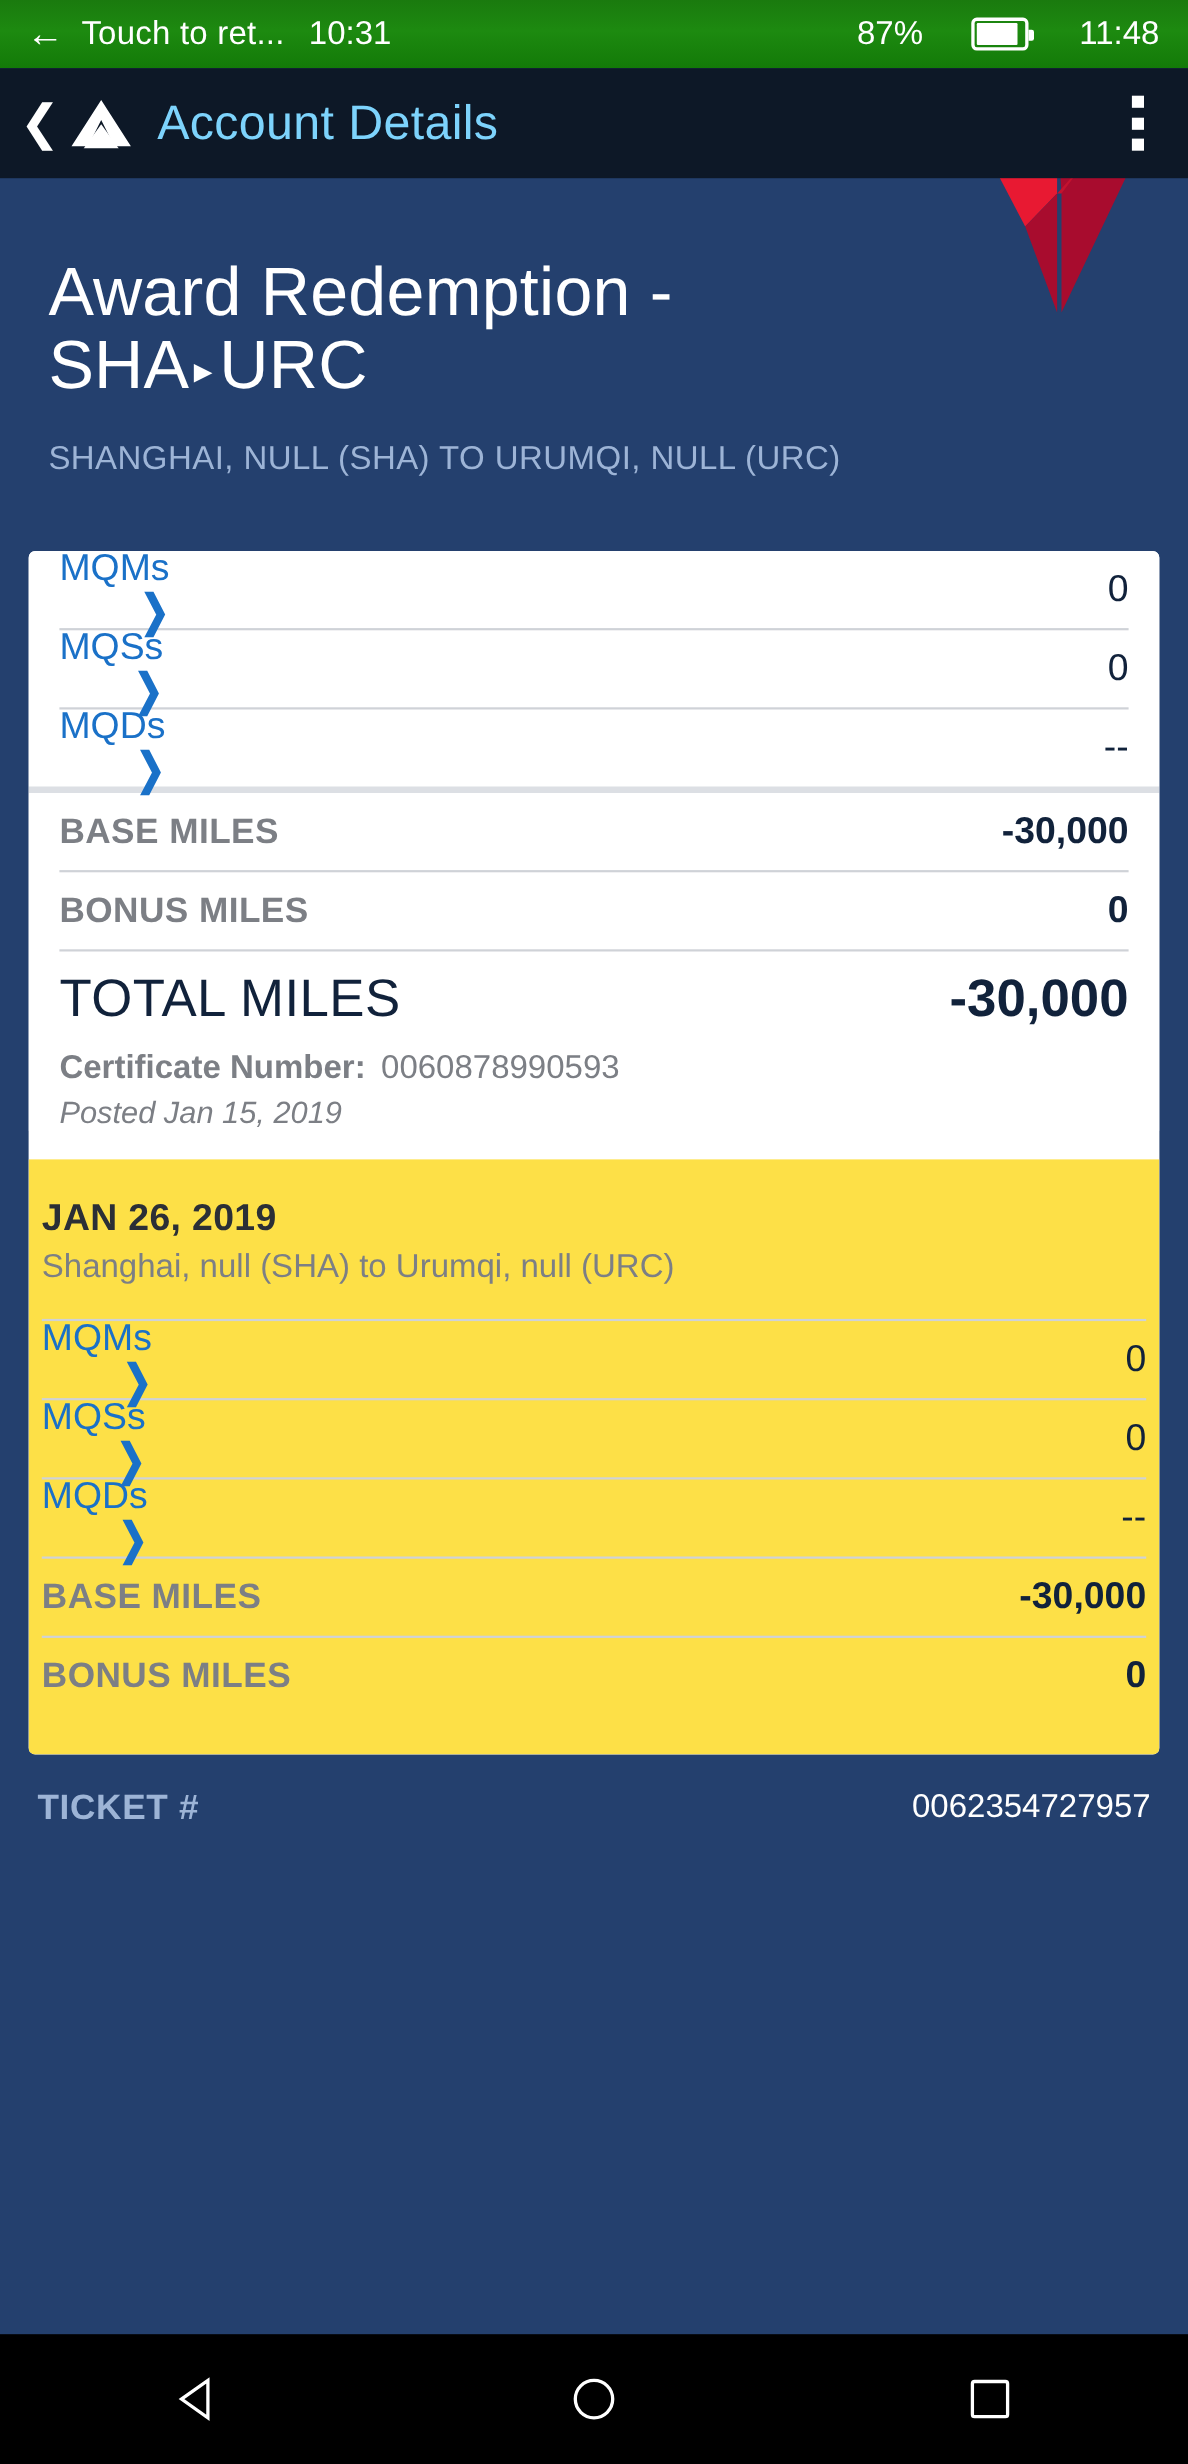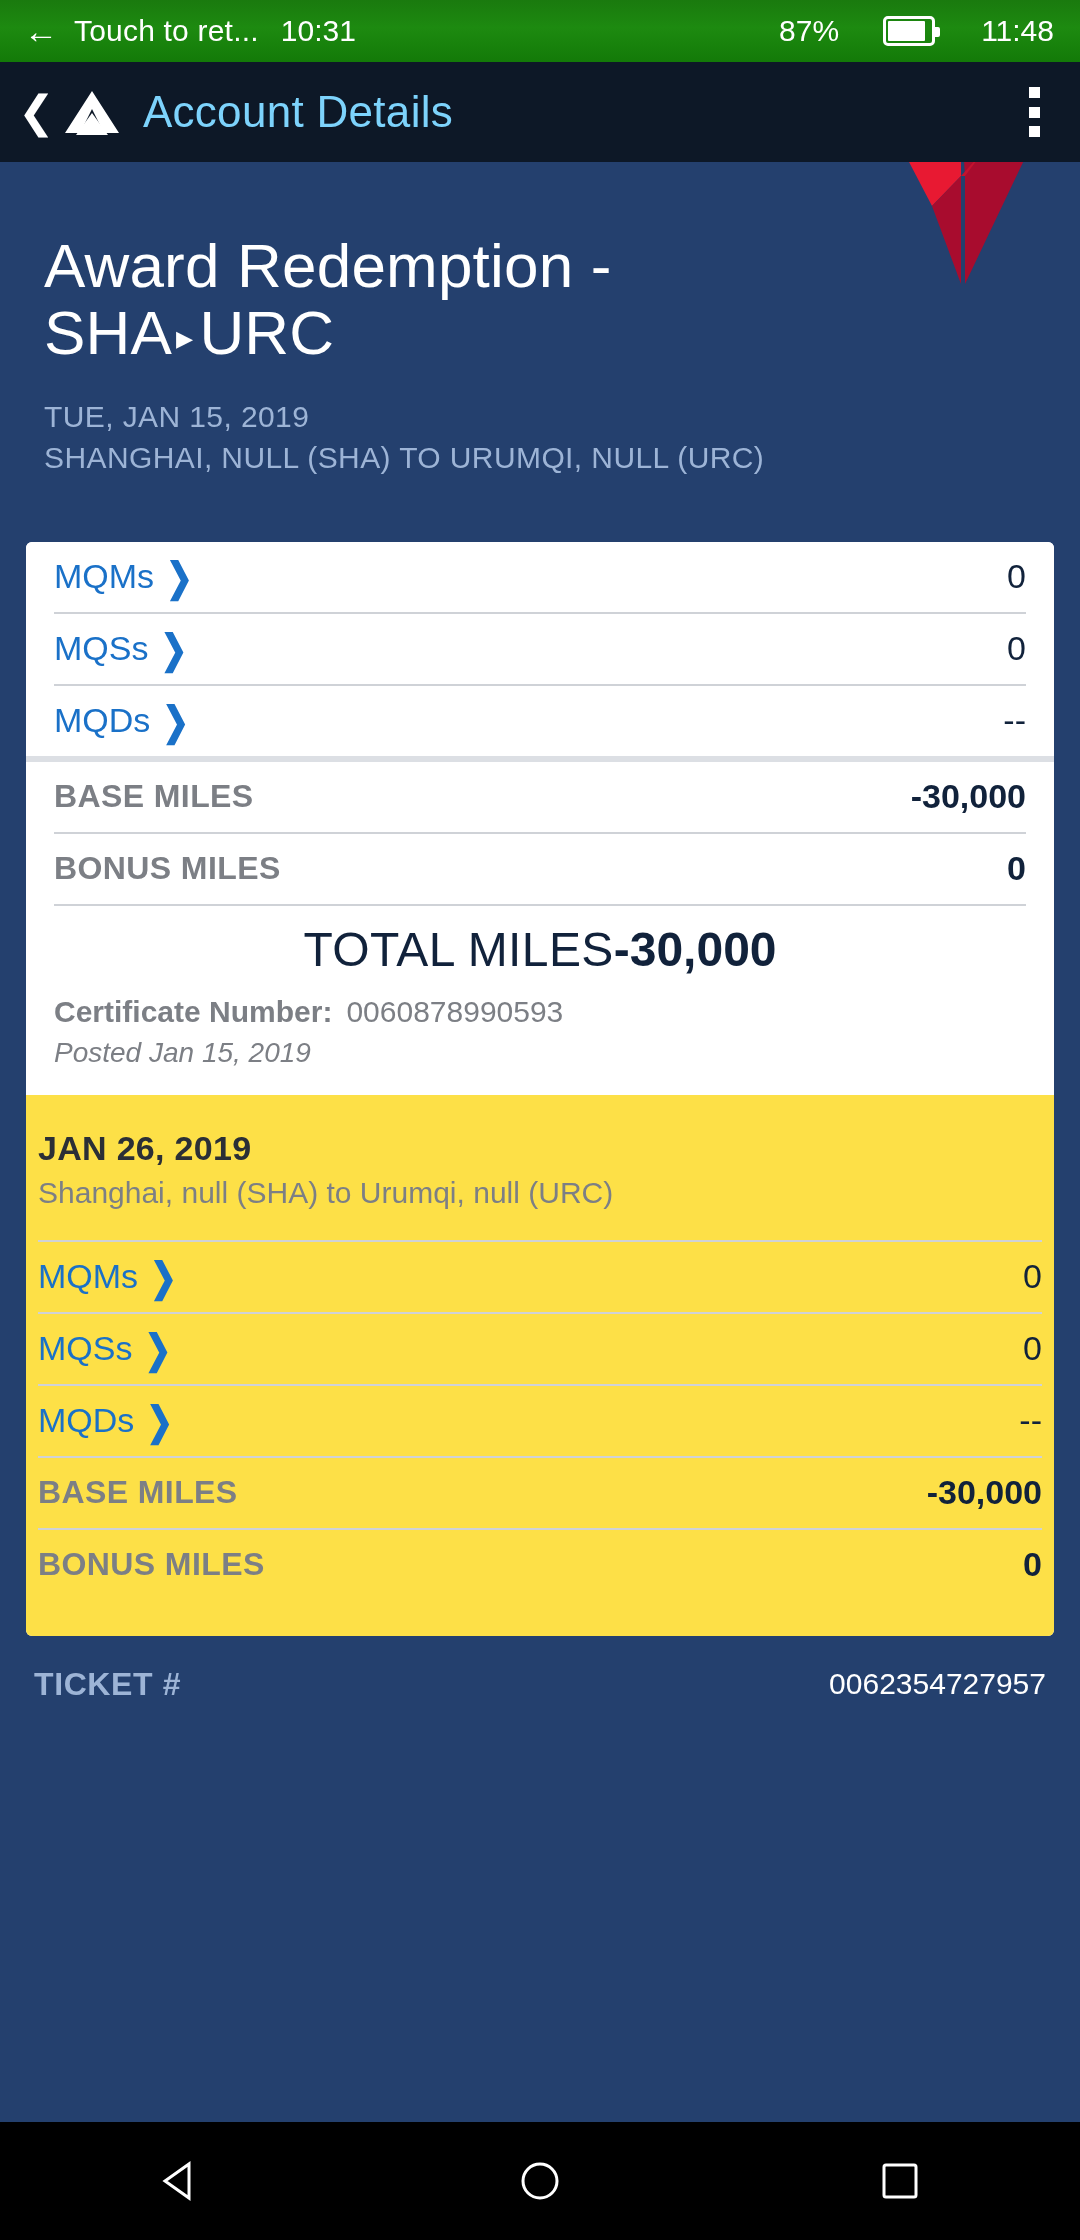--- a/index.html
+++ b/index.html
@@ -85,32 +85,32 @@
   .sec-white{background:#ffffff;padding:0 28px;}
   .sec-gray{background:#fde047;padding:0 12px;}
   .divider-thick{height:6px;background:#dcdfe4;}
 
   .row{
     display:flex;align-items:center;justify-content:space-between;
     height:70px;
   }
   .row.sep{border-bottom:2px solid #cfd2d7;}
   .row-link{
-    color:#1a71c8;font-size:34px;display:flex;align-items:center;
+    color:#1a71c8;font-size:34px;display:flex;align-items:flex-end;flex-direction:column;
   }
   .row-link .chev{
     font-size:32px;margin-left:12px;font-weight:700;color:#1a71c8;
     transform:scaleY(1.25);display:inline-block;
   }
   .row-val{color:#11223b;font-size:34px;}
   .row-lab-gray{color:#7c7f85;font-size:32px;font-weight:700;letter-spacing:0.4px;}
   .row-val-dark{color:#11223b;font-size:34px;font-weight:700;}
 
   .total-row{
-    display:flex;align-items:baseline;justify-content:center;
+    display:flex;align-items:baseline;justify-content:space-between;
     padding-top:16px;
   }
   .total-lab{color:#11223b;font-size:48px;font-weight:400;letter-spacing:0.4px;}
   .total-val{color:#11223b;font-size:48px;font-weight:700;}
   .cert{
     color:#7c7f85;font-size:30px;font-weight:700;margin-top:18px;
   }
   .cert .num{font-weight:400;margin-left:14px;color:#7c7f85;}
   .posted{
     color:#7c7f85;font-size:28px;font-style:italic;margin:8px 0 26px 0;
@@ -179,21 +179,20 @@
   </span>
 
   <div class="hero-title">
     <div>Award Redemption -</div>
     <div>
       <span>SHA</span><span class="arrow">▸</span><span>URC</span>
     </div>
   </div>
 
   <div class="hero-sub">
-    <div>TUE, JAN 15, 2019</div>
     <div>SHANGHAI, NULL (SHA) TO URUMQI, NULL (URC)</div>
   </div>
 </div>
 
 <div class="card">
 
   <div class="sec-white">
     <div class="row sep">
       <span class="row-link">
         <span>MQMs</span>

